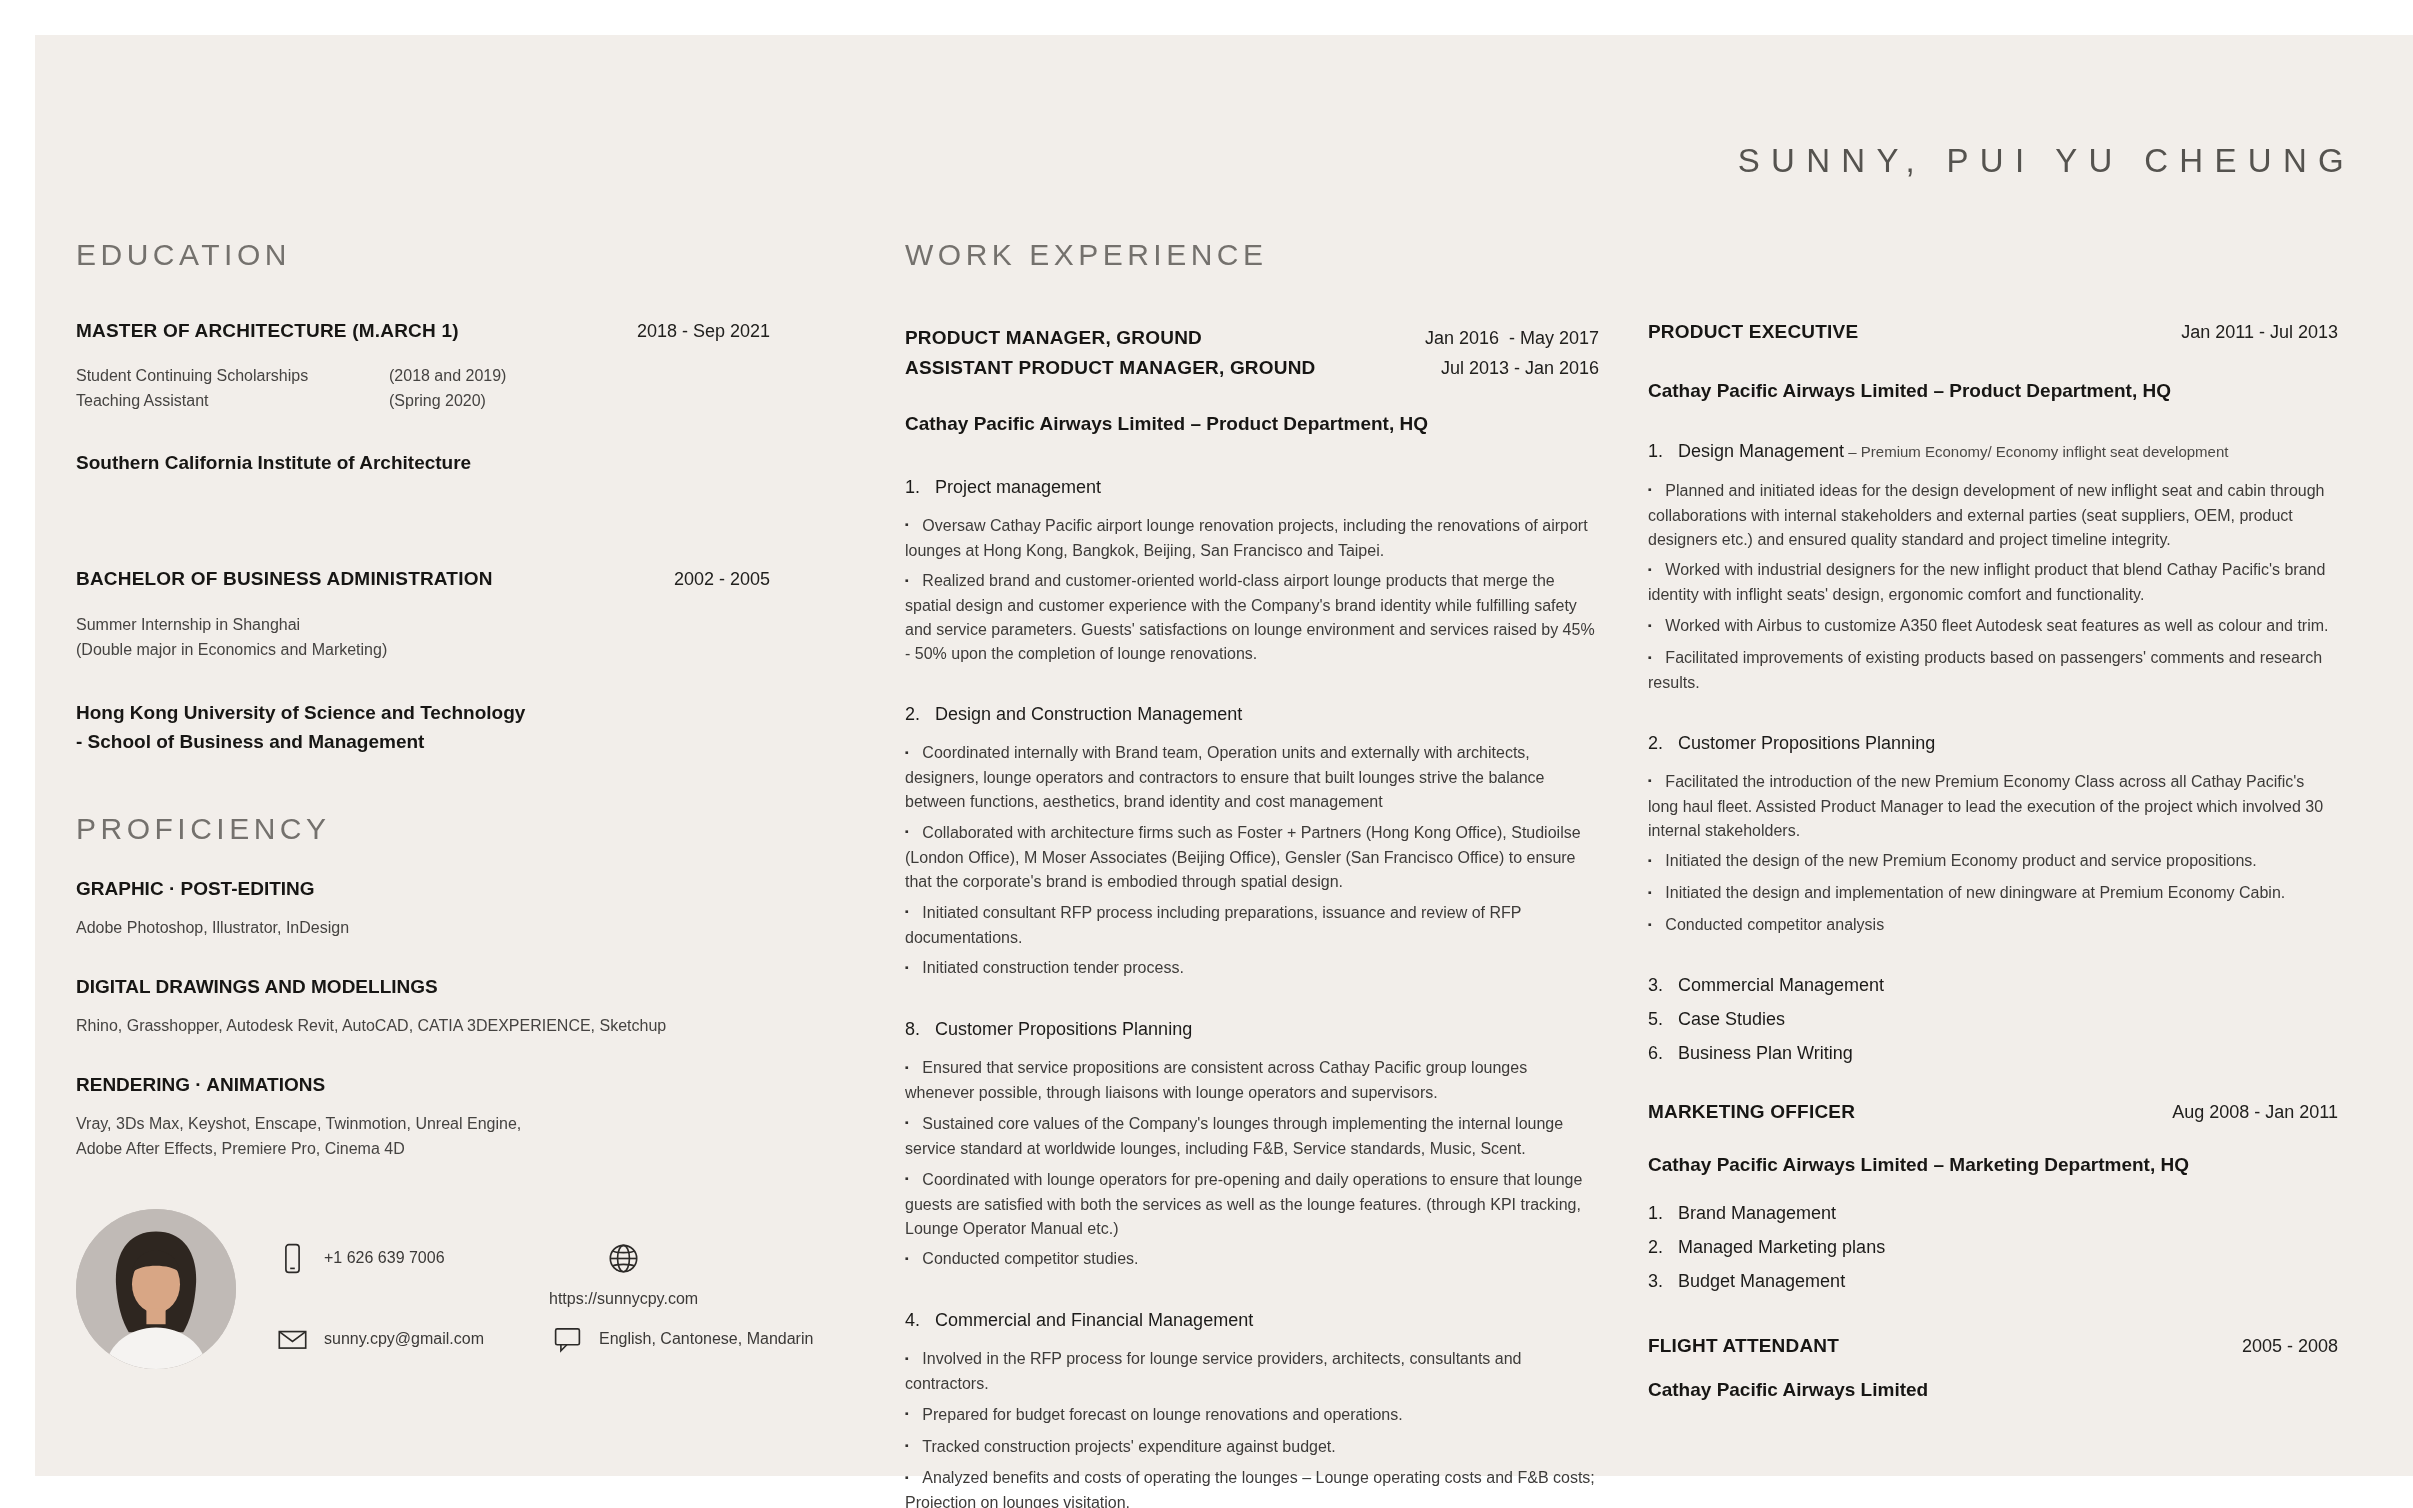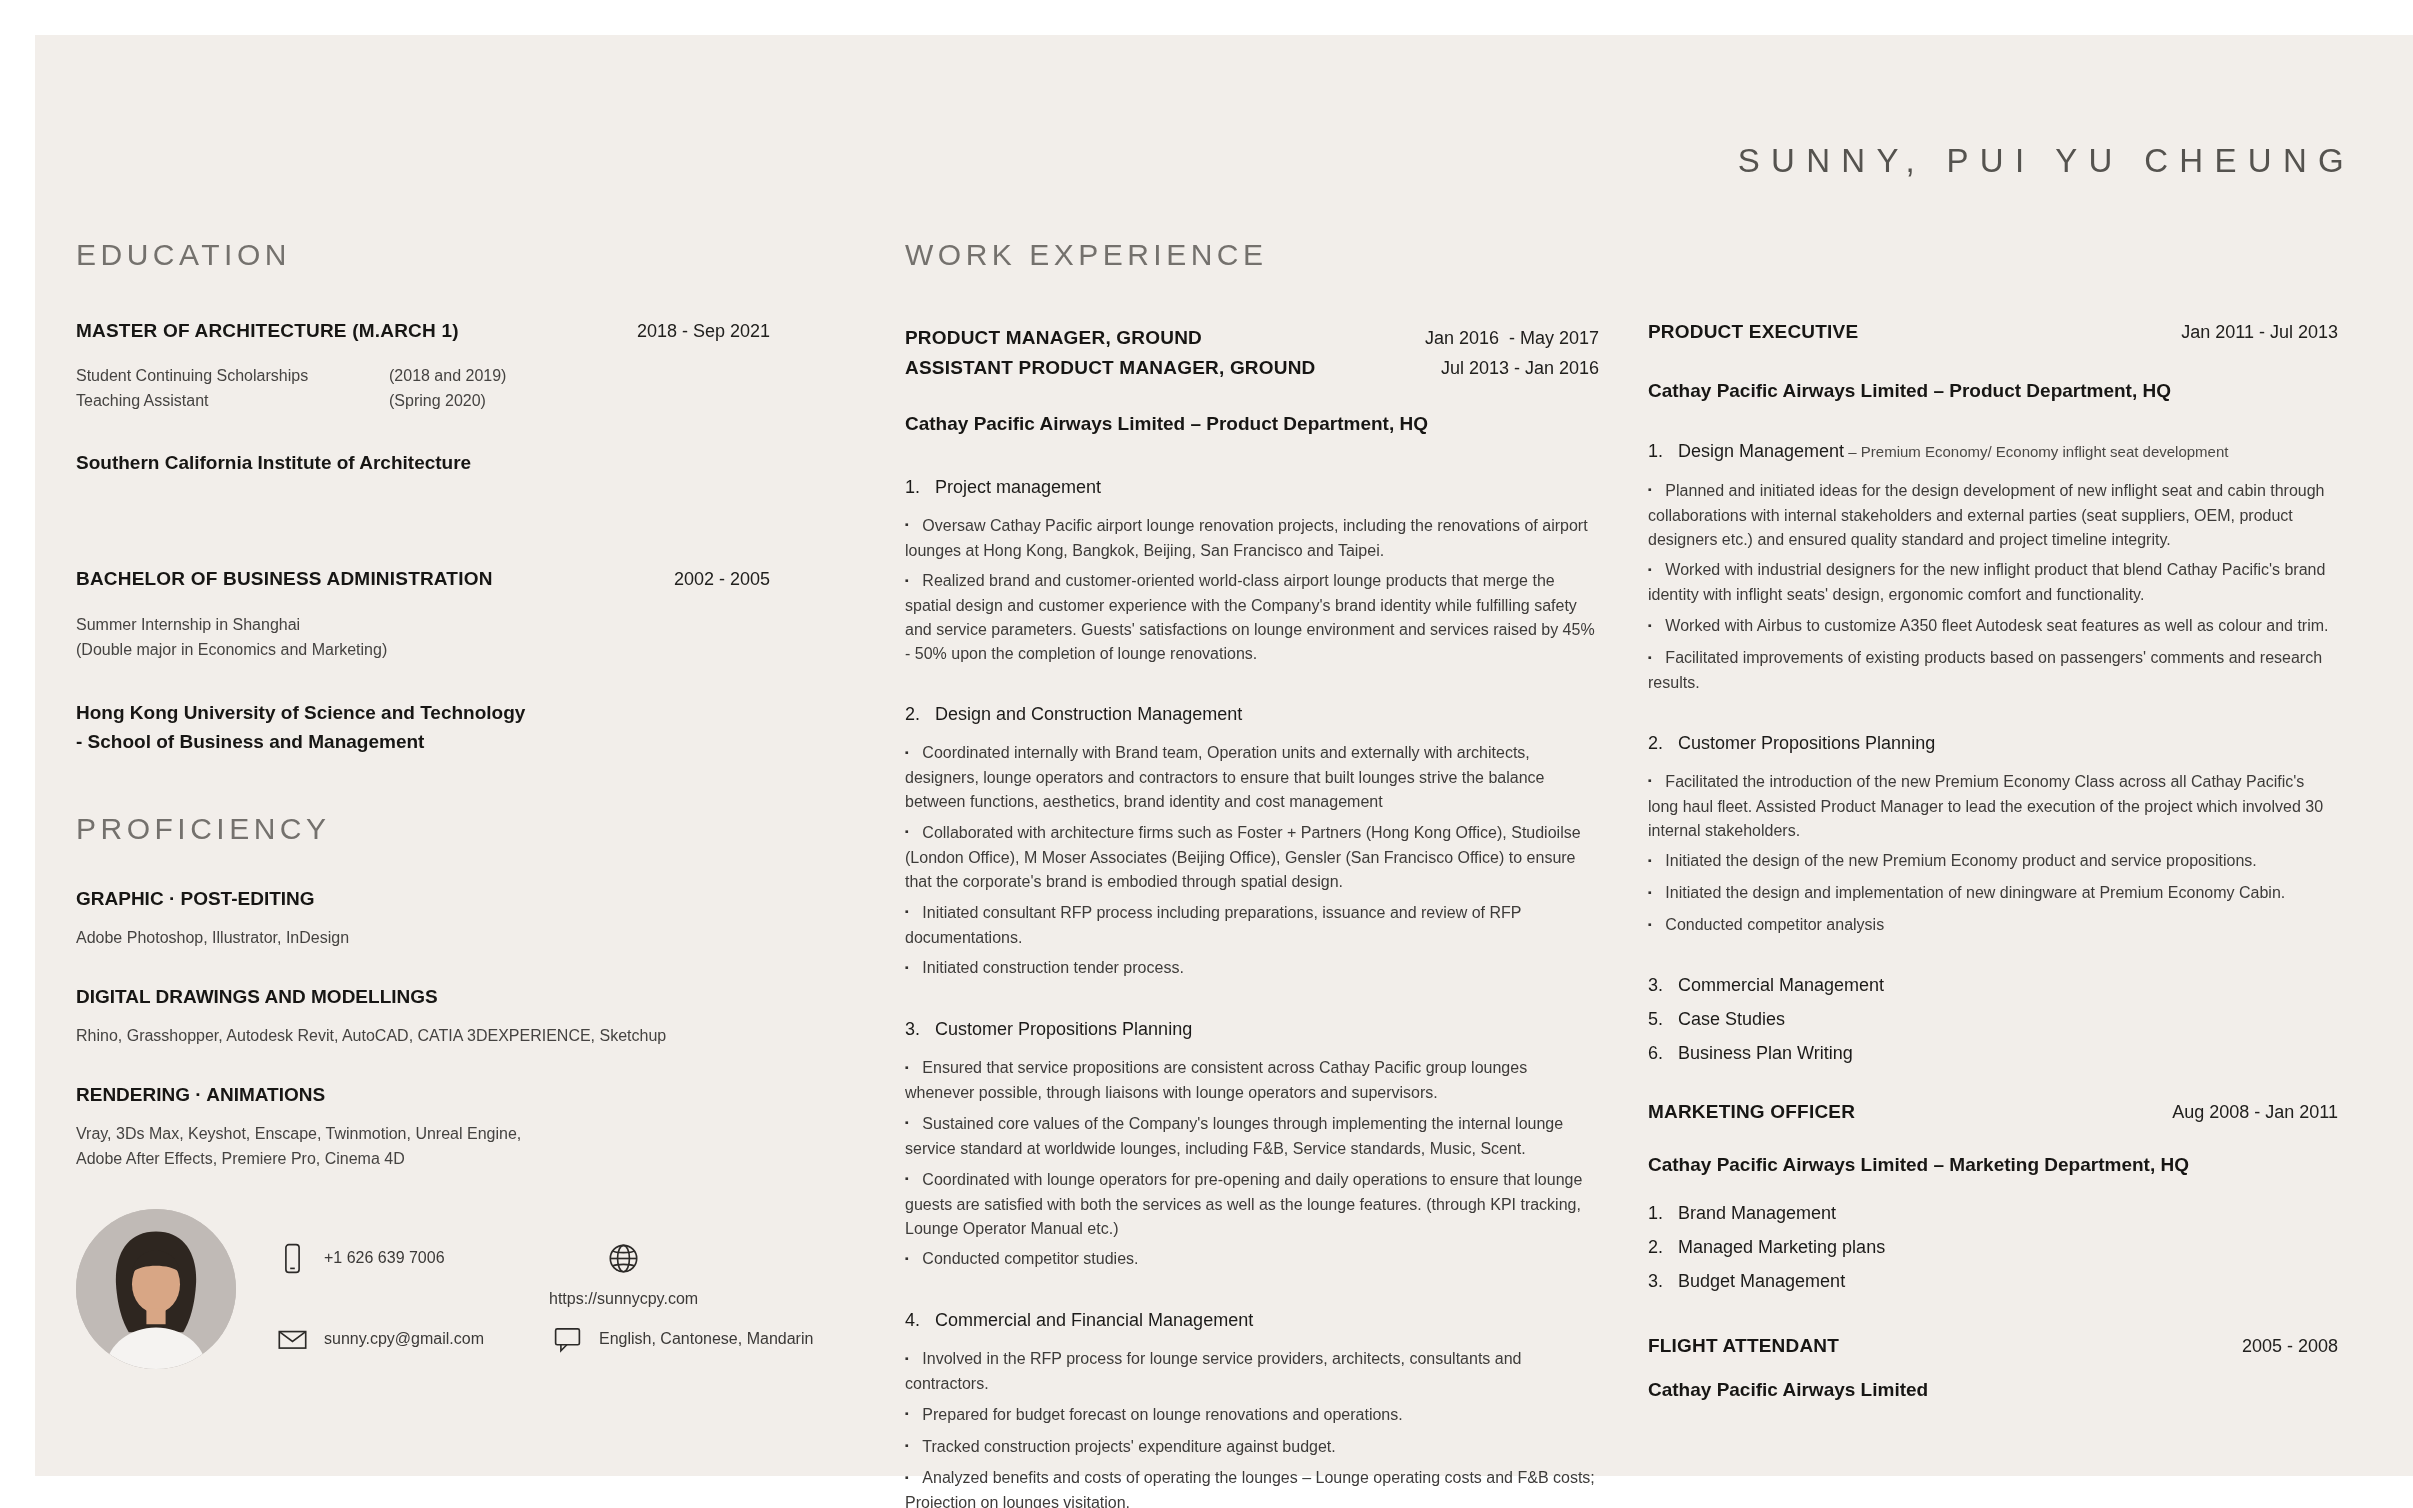--- a/index.html
+++ b/index.html
@@ -104,21 +104,21 @@
       <div class="detail-lines">
         <div>Summer Internship in Shanghai</div>
         <div>(Double major in Economics and Marketing)</div>
       </div>
       <p class="school" style="margin-top:36px;">Hong Kong University of Science and Technology</p>
       <p class="school">- School of Business and Management</p>
     </div>
 
     <h2 class="heading" style="margin-top:56px;">PROFICIENCY</h2>
 
-    <div style="margin-top:42px;">
+    <div style="margin-top:32px;">
       <p class="prof-title">GRAPHIC  ·  POST-EDITING</p>
       <p class="tools">Adobe Photoshop, Illustrator, InDesign</p>
     </div>
     <div style="margin-top:36px;">
       <p class="prof-title">DIGITAL DRAWINGS AND MODELLINGS</p>
       <p class="tools">Rhino, Grasshopper, Autodesk Revit, AutoCAD, CATIA 3DEXPERIENCE, Sketchup</p>
     </div>
     <div style="margin-top:36px;">
       <p class="prof-title">RENDERING  ·  ANIMATIONS</p>
       <p class="tools">Vray, 3Ds Max, Keyshot, Enscape, Twinmotion, Unreal Engine,
@@ -202,21 +202,21 @@
         </div>
 
       <p class="sec-title">2.   Design and Construction Management</p>
       <div class="bullets">
           <p class="bullet"><span class="bm">▪</span><span>Coordinated internally with Brand team, Operation units and externally with architects, designers, lounge operators and contractors to ensure that built lounges strive the balance between functions, aesthetics, brand identity and cost management</span></p>
           <p class="bullet"><span class="bm">▪</span><span>Collaborated with architecture firms such as Foster + Partners (Hong Kong Office), Studioilse (London Office), M Moser Associates (Beijing Office), Gensler (San Francisco Office) to ensure that the corporate's brand is embodied through spatial design.</span></p>
           <p class="bullet"><span class="bm">▪</span><span>Initiated consultant RFP process including preparations, issuance and review of RFP documentations.</span></p>
           <p class="bullet"><span class="bm">▪</span><span>Initiated construction tender process.</span></p>
         </div>
 
-      <p class="sec-title">3.   Customer Propositions Planning</p>
+      <p class="sec-title">8.   Customer Propositions Planning</p>
       <div class="bullets">
           <p class="bullet"><span class="bm">▪</span><span>Ensured that service propositions are consistent across Cathay Pacific group lounges whenever possible, through liaisons with lounge operators and supervisors.</span></p>
           <p class="bullet"><span class="bm">▪</span><span>Sustained core values of the Company's lounges through implementing the internal lounge service standard at worldwide lounges, including F&amp;B, Service standards, Music, Scent.</span></p>
           <p class="bullet"><span class="bm">▪</span><span>Coordinated with lounge operators for pre-opening and daily operations to ensure that lounge guests are satisfied with both the services as well as the lounge features. (through KPI tracking, Lounge Operator Manual etc.)</span></p>
           <p class="bullet"><span class="bm">▪</span><span>Conducted competitor studies.</span></p>
         </div>
 
       <p class="sec-title">4.   Commercial and Financial Management</p>
       <div class="bullets">
           <p class="bullet"><span class="bm">▪</span><span>Involved in the RFP process for lounge service providers, architects, consultants and contractors.</span></p>

